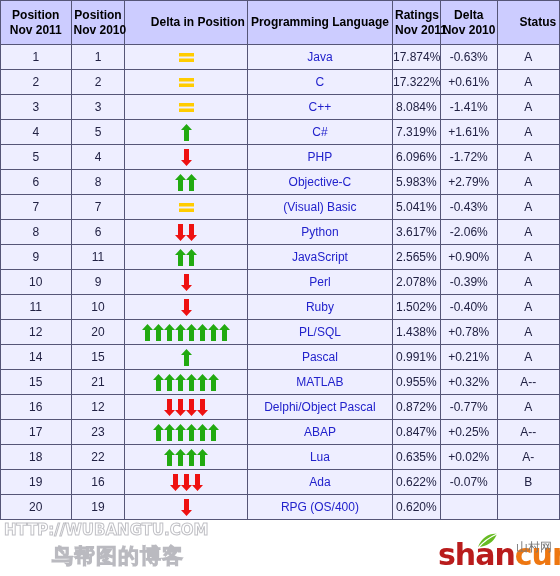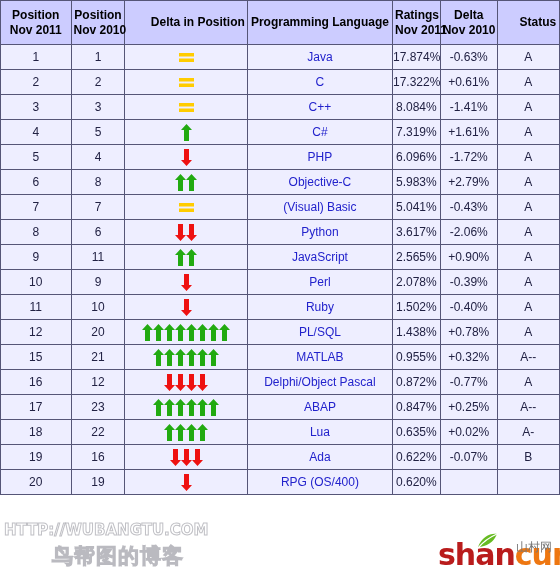--- a/index.html
+++ b/index.html
@@ -339,20 +339,31 @@
               <path d="M5.5 0 L11 6 L8 6 L8 17 L3 17 L3 6 L0 6 Z" fill="#22aa11"></path>
             </svg></span><span class="arrow"><svg width="11" height="17" viewBox="0 0 11 17">
               <path d="M5.5 0 L11 6 L8 6 L8 17 L3 17 L3 6 L0 6 Z" fill="#22aa11"></path>
             </svg></span></td>
         <td class="col-lang"><a class="lang-link" href="#">PL/SQL</a></td>
         <td class="col-ratings">1.438%</td>
         <td class="col-delta-r">+0.78%</td>
         <td>A</td>
       </tr>
       <tr>
+        <td>14</td>
+        <td>15</td>
+        <td class="col-delta-p"><span class="arrow"><svg width="11" height="17" viewBox="0 0 11 17">
+              <path d="M5.5 0 L11 6 L8 6 L8 17 L3 17 L3 6 L0 6 Z" fill="#22aa11"></path>
+            </svg></span></td>
+        <td class="col-lang"><a class="lang-link" href="#">Pascal</a></td>
+        <td class="col-ratings">0.991%</td>
+        <td class="col-delta-r">+0.21%</td>
+        <td>A</td>
+      </tr>
+      <tr>
         <td>15</td>
         <td>21</td>
         <td class="col-delta-p"><span class="arrow"><svg width="11" height="17" viewBox="0 0 11 17">
               <path d="M5.5 0 L11 6 L8 6 L8 17 L3 17 L3 6 L0 6 Z" fill="#22aa11"></path>
             </svg></span><span class="arrow"><svg width="11" height="17" viewBox="0 0 11 17">
               <path d="M5.5 0 L11 6 L8 6 L8 17 L3 17 L3 6 L0 6 Z" fill="#22aa11"></path>
             </svg></span><span class="arrow"><svg width="11" height="17" viewBox="0 0 11 17">
               <path d="M5.5 0 L11 6 L8 6 L8 17 L3 17 L3 6 L0 6 Z" fill="#22aa11"></path>
             </svg></span><span class="arrow"><svg width="11" height="17" viewBox="0 0 11 17">
               <path d="M5.5 0 L11 6 L8 6 L8 17 L3 17 L3 6 L0 6 Z" fill="#22aa11"></path>

